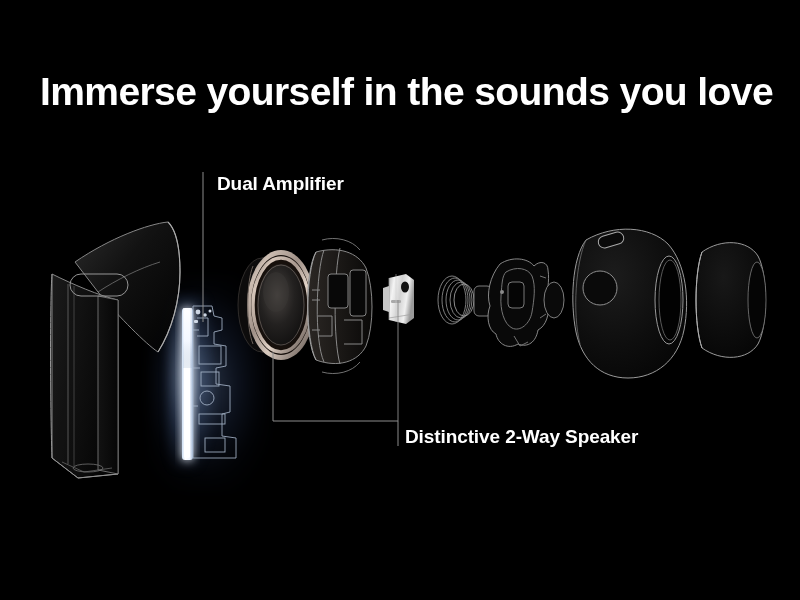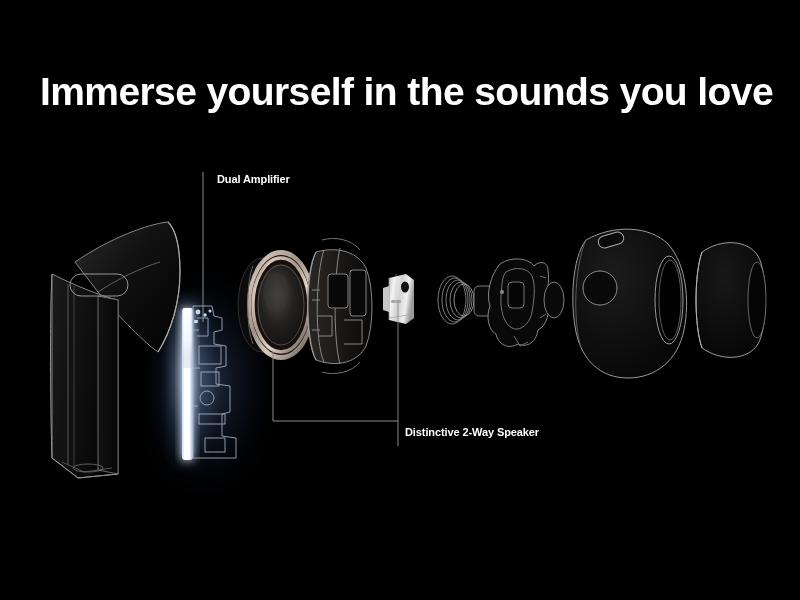--- a/index.html
+++ b/index.html
@@ -34,21 +34,21 @@
     letter-spacing: -0.6px;
     line-height: 48px;
     white-space: nowrap;
   }
 
   
   .callout-label {
     position: absolute;
     color: #ffffff;
     font-family: "Liberation Sans", sans-serif;
-    font-size: 11px;
+    font-size: 19px;
     font-weight: 700;
     letter-spacing: -0.1px;
     white-space: nowrap;
   }
   #label-amp  { left: 217px; top: 173px; }
   #label-spkr { left: 405px; top: 426px; }
 
   
   #diagram {
     position: absolute;

